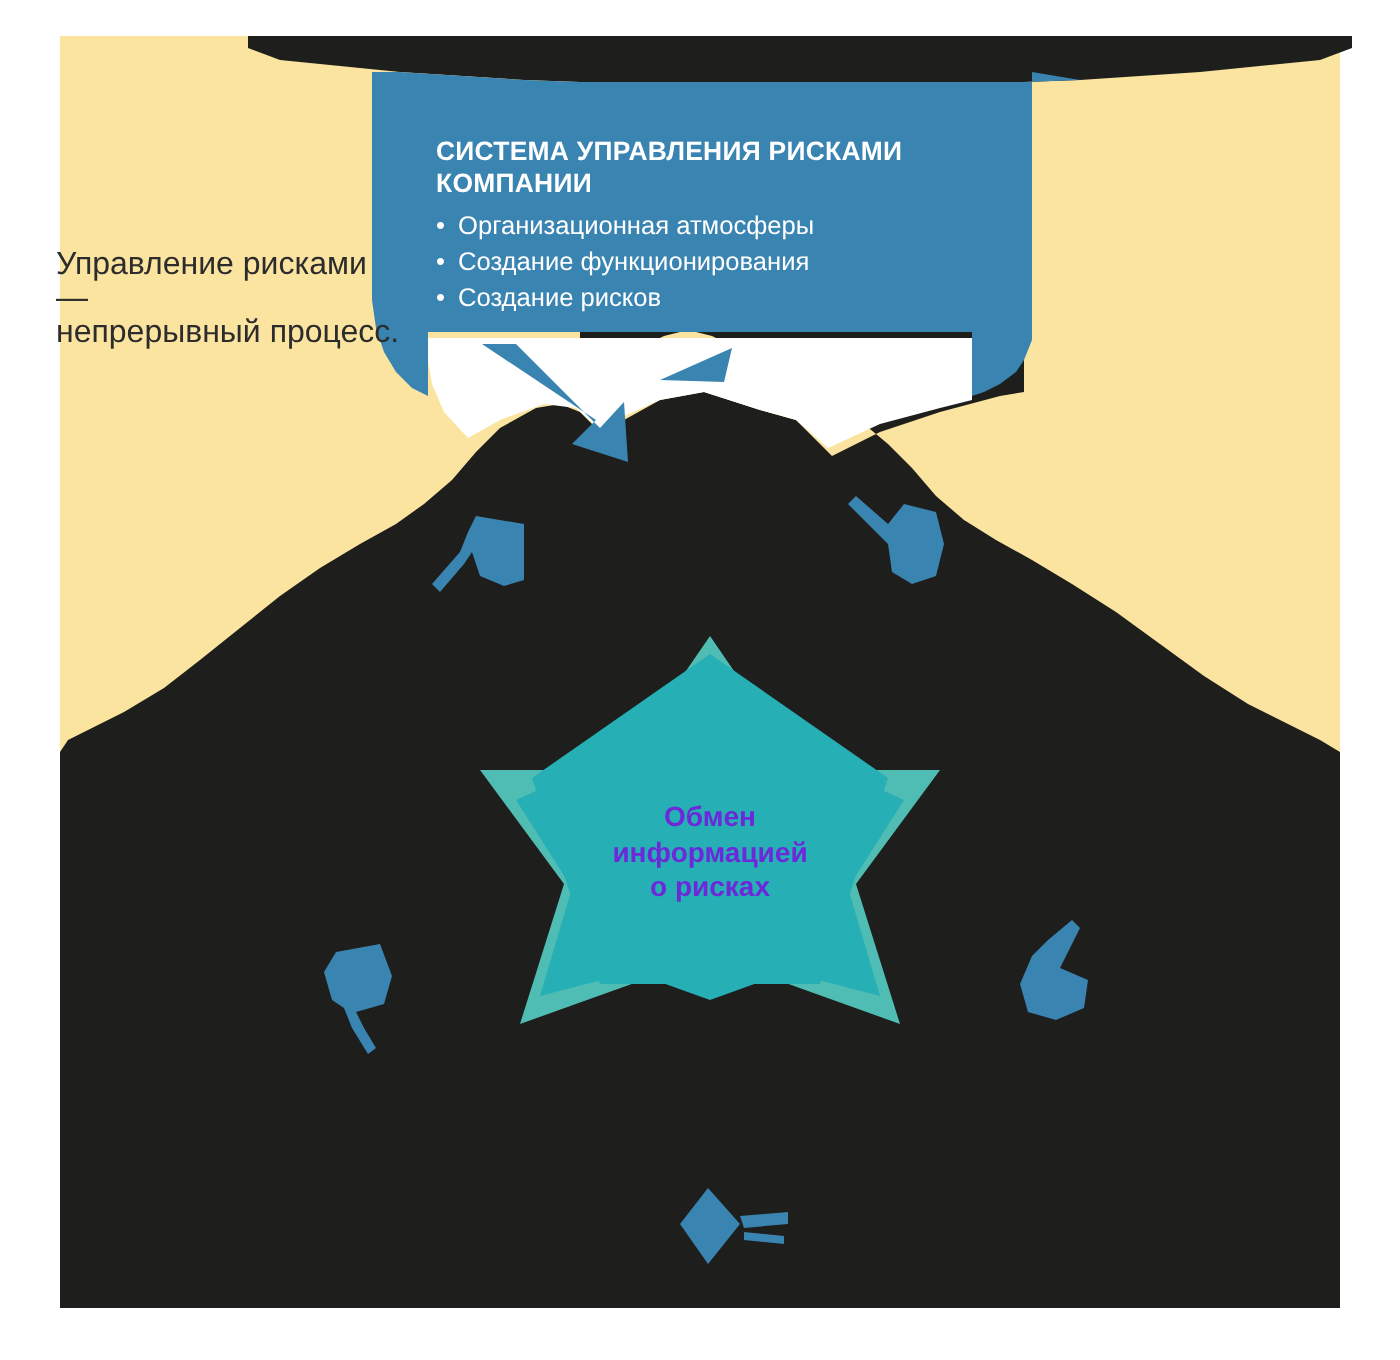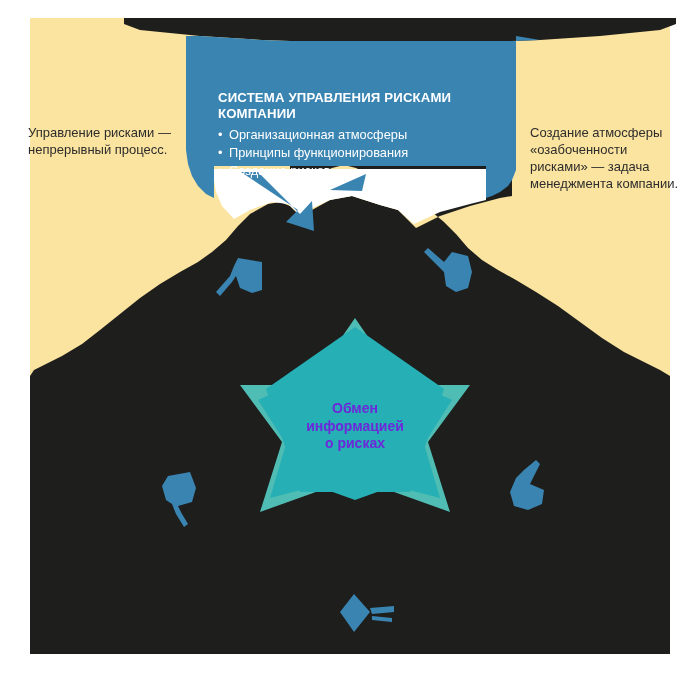--- a/index.html
+++ b/index.html
@@ -2,26 +2,26 @@
 <html><head>
 <meta charset="utf-8">
 <style>
   html,body{margin:0;padding:0;background:#ffffff;}
   body{width:700px;height:680px;overflow:hidden;
        font-family:"Liberation Sans","DejaVu Sans",sans-serif;}
   #stage{position:relative;width:700px;height:680px;background:#ffffff;}
   #cream{position:absolute;left:30px;top:18px;width:640px;height:636px;background:#FBE4A0;}
   #artsvg{position:absolute;left:0;top:0;width:700px;height:680px;}
 
-  .txt{position:absolute;color:#2c2c2c;font-size:13px;line-height:17px;
+  .txt{position:absolute;color:#2c2c2c;font-size:16px;line-height:17px;
        white-space:pre-line;}
   #leftNote{left:28px;top:124px;width:175px;}
   #rightNote{left:530px;top:124px;width:165px;}
 
-  #callout{position:absolute;left:218px;top:90px;width:285px;color:#ffffff;}
+  #callout{position:absolute;left:218px;top:68px;width:285px;color:#ffffff;}
   #calloutTitle{font-size:13.2px;font-weight:bold;line-height:15.5px;letter-spacing:.15px;
                 white-space:pre-line;margin:0 0 5px 0;}
   #calloutList{list-style:none;margin:0;padding:0;font-size:12.8px;line-height:18px;}
   #calloutList li{position:relative;padding-left:11px;}
   #calloutList li:before{content:"\2022";position:absolute;left:0;top:0;}
 
   #starLabel{position:absolute;left:281px;top:400px;width:148px;text-align:center;
              color:#6d28d9;font-size:14px;font-weight:bold;line-height:17.5px;
              white-space:pre-line;}
 </style>
@@ -90,31 +90,27 @@
     <g>
       <path fill="#3A84B2" d="M354,594 L370,612 L354,632 L340,612 Z
            M370,608 L394,606 L394,612 L372,614 Z
            M372,616 L392,618 L392,622 L372,620 Z"></path>
     </g>
   </svg>
 
   <div class="txt" id="leftNote">Управление рисками —
 непрерывный процесс.</div>
 
-  <div class="txt" id="rightNote">Создание атмосферы
-«озабоченности
-рисками» — задача
-менеджмента компании.</div>
 
   <div id="callout">
     <div id="calloutTitle">СИСТЕМА УПРАВЛЕНИЯ РИСКАМИ
 КОМПАНИИ</div>
     <ul id="calloutList">
       <li>Организационная атмосферы</li>
-      <li>Принципы функционирования</li>
+      <li>Создание функционирования</li>
       <li>Создание рисков</li>
     </ul>
   </div>
 
   <div id="starLabel">Обмен
 информацией
 о рисках</div>
 
 </div>
 

